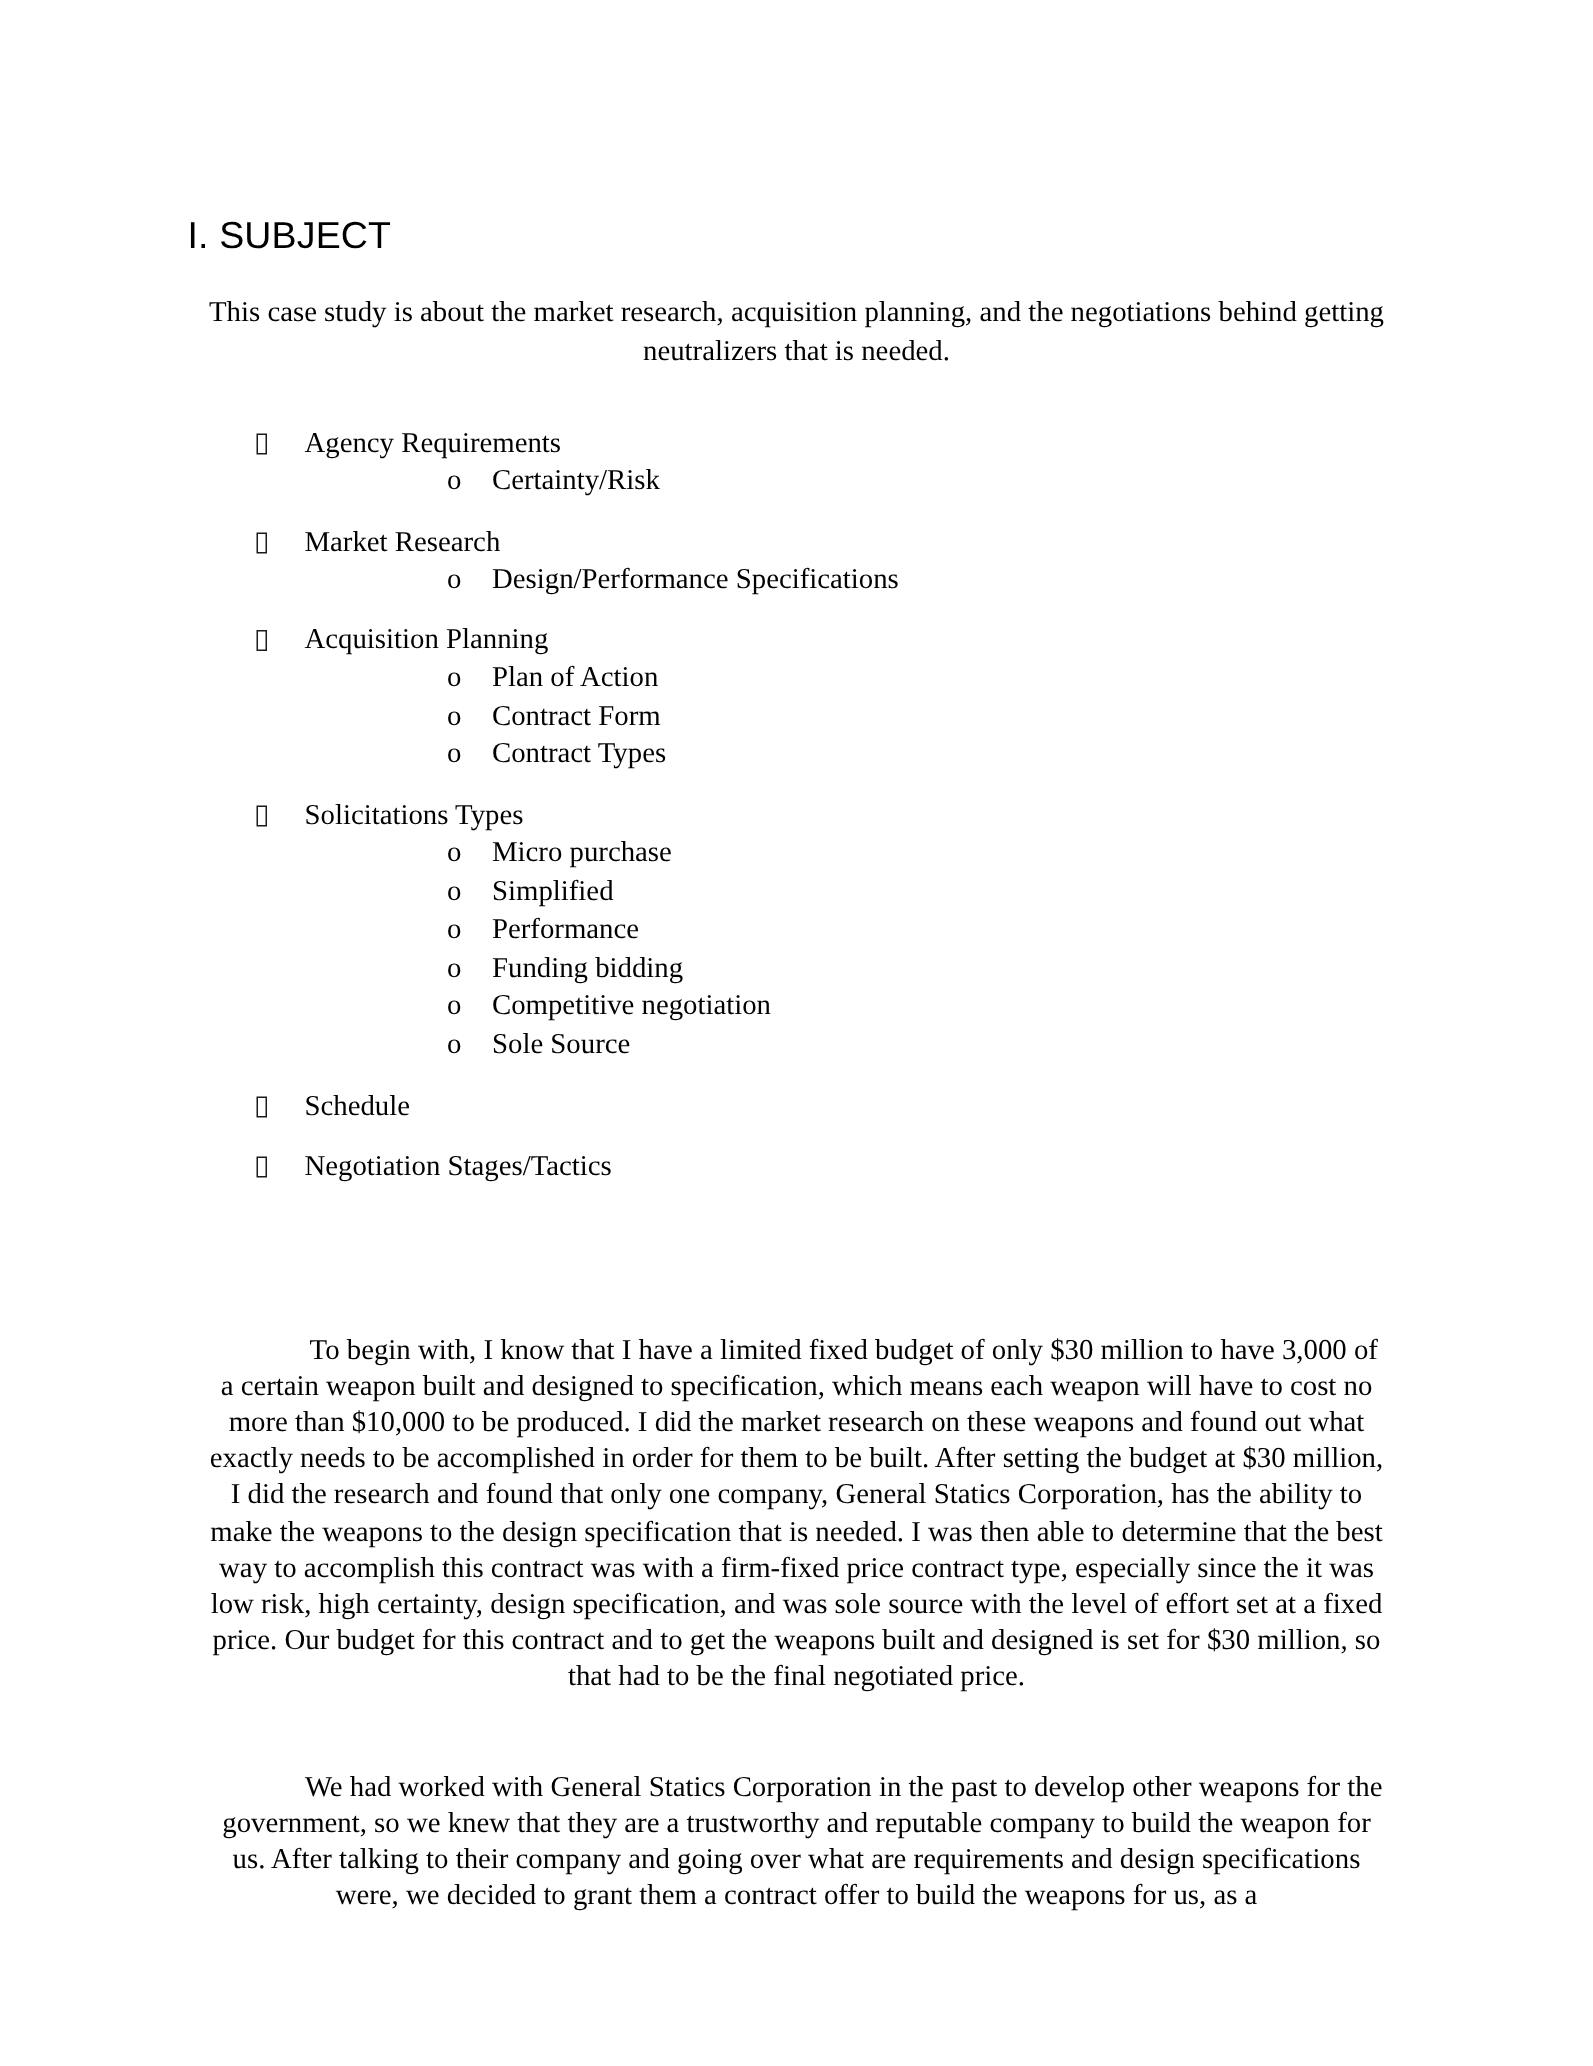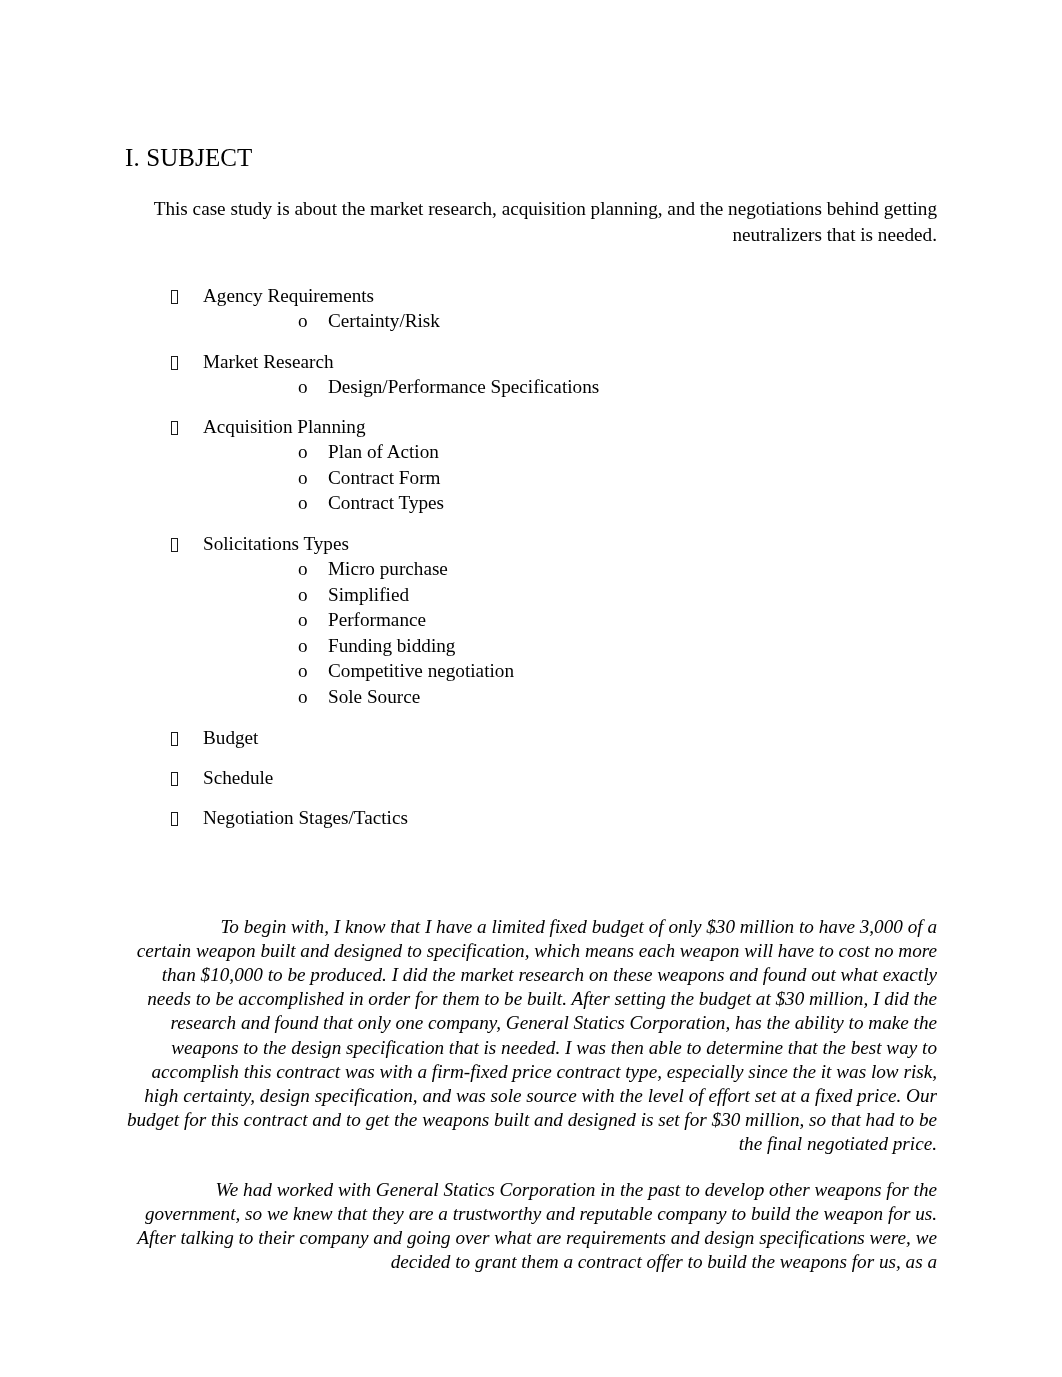--- a/index.html
+++ b/index.html
@@ -27,35 +27,35 @@
   }
 
   .content {
     position: absolute;
     left: 125px;
     top: 143px;
     width: 812px;
   }
 
   h1.section-heading {
-    font-family: Liberation Serif, serif;
+    font-family: Liberation Sans, sans-serif;
     font-size: 25px;
     font-weight: normal;
     line-height: 29px;
     margin: 0;
     padding: 0;
     letter-spacing: 0.1px;
   }
 
   .lead-para {
     font-size: 19.2px;
     line-height: 26px;
     margin: 0;
     padding: 0;
-    text-align: right;
+    text-align: center;
   }
 
   .spacer-after-heading { height: 24px; }
   .spacer-after-lead { height: 20px; }
   .spacer-before-issues { height: 48px; }
   .spacer-after-issues { height: 22px; }
   .spacer-between-paras { height: 21px; }
 
   ul.outline {
     list-style: none;
@@ -110,25 +110,24 @@
     position: absolute;
     left: 95px;
     top: 0;
     font-size: 19.2px;
     line-height: 25.6px;
   }
 
   p.body-para {
     font-size: 19.2px;
     line-height: 24.2px;
-    margin: 0;
+    margin: 14px;
     padding: 0;
     text-indent: 63px;
-    text-align: right;
-    font-style: italic;
+    text-align: center;
   }
 </style>
 </head>
 <body>
 
 <div class="page">
   <div class="content">
 
     <h1 class="section-heading">I. SUBJECT</h1>
 
@@ -206,24 +205,20 @@
             <span class="sub-marker">o</span>
             <span>Competitive negotiation</span>
           </li>
           <li class="sub-item">
             <span class="sub-marker">o</span>
             <span>Sole Source</span>
           </li>
         </ul>
       </li>
 
-      <li class="bullet-item">
-        <span class="bullet-marker"><span class="tofu"></span></span>
-        <span>Budget</span>
-      </li>
 
 
       <li class="bullet-item">
         <span class="bullet-marker"><span class="tofu"></span></span>
         <span>Schedule</span>
       </li>
 
       <li class="bullet-item">
         <span class="bullet-marker"><span class="tofu"></span></span>
         <span>Negotiation Stages/Tactics</span>

